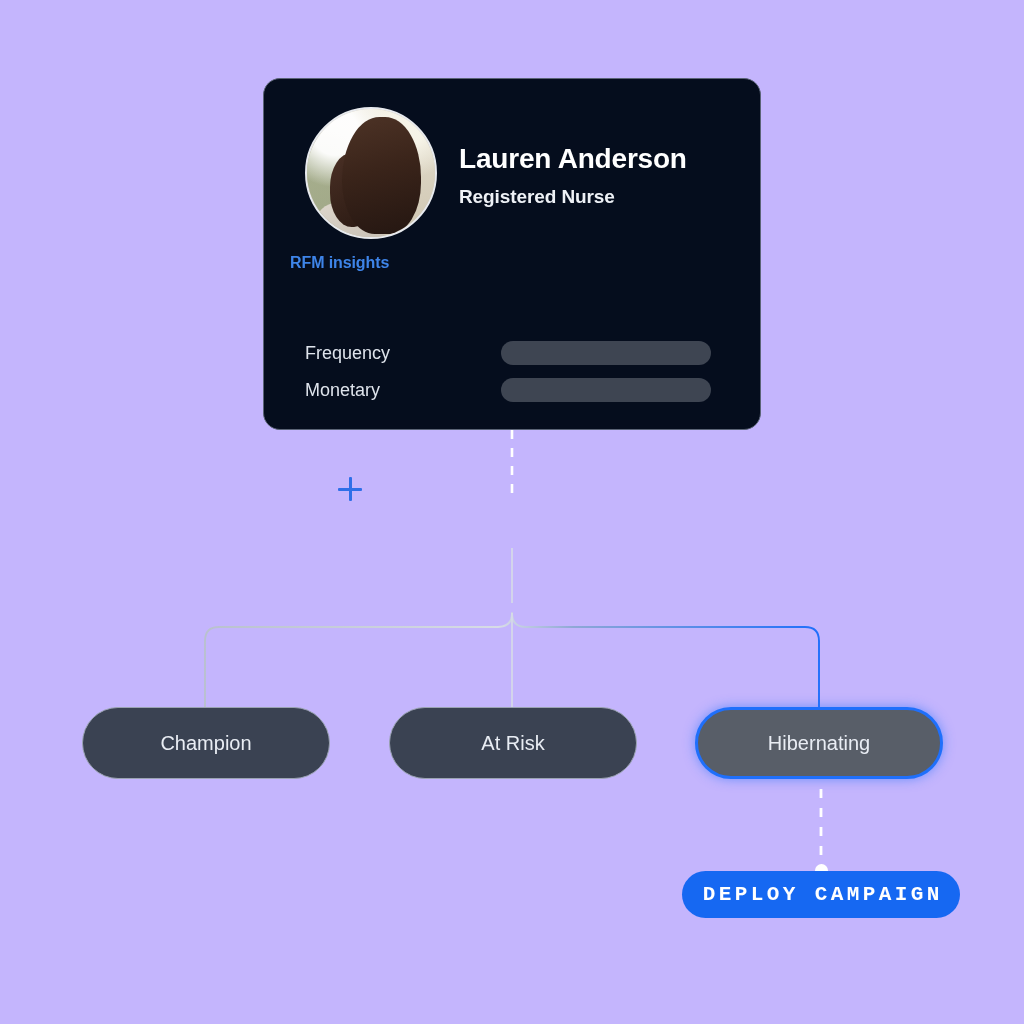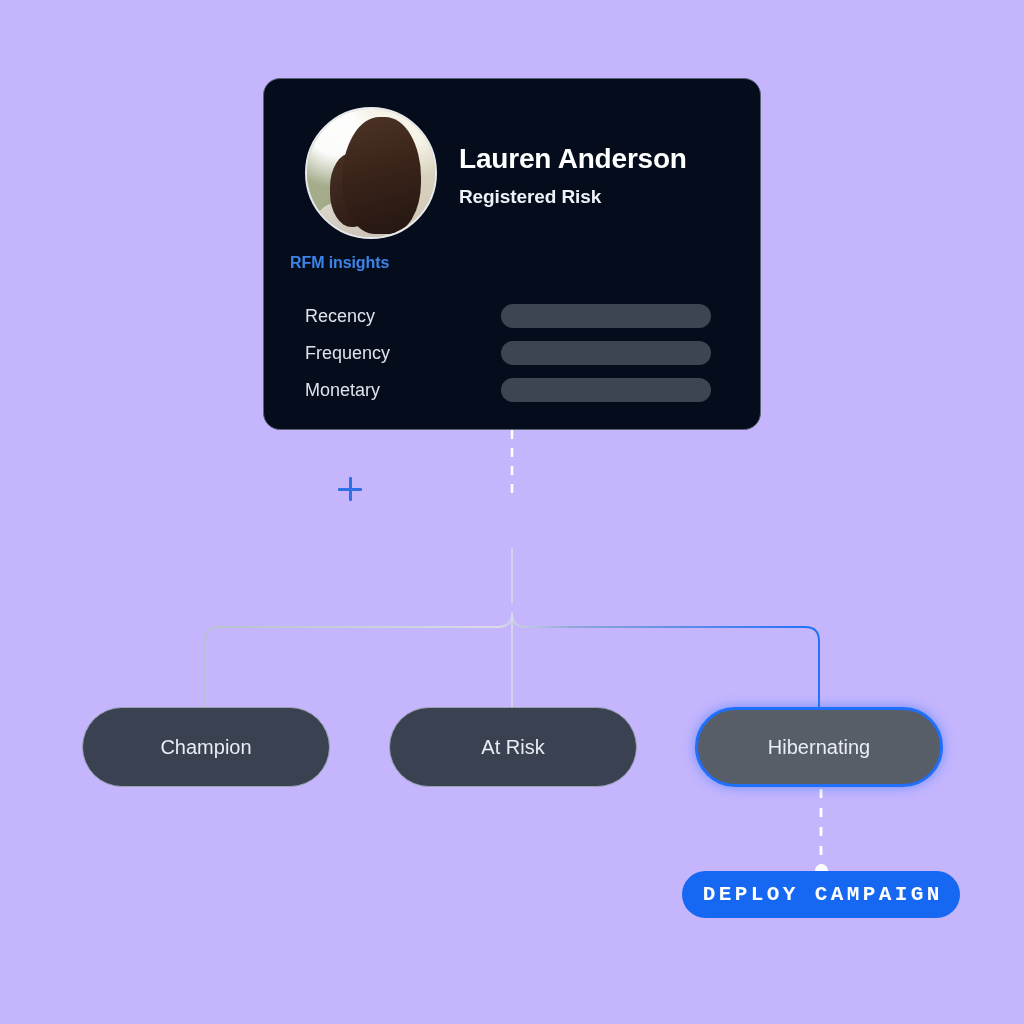--- a/index.html
+++ b/index.html
@@ -220,21 +220,21 @@
     border-radius: 50%;
     background: #ffffff;
   }
 
   
   .segment-node {
     position: absolute;
     display: flex;
     align-items: center;
     justify-content: center;
-    height: 80px;
+    height: 72px;
     border-radius: 40px;
     font-size: 20px;
     font-weight: 400;
     color: #e9edf4;
     box-sizing: border-box;
     white-space: nowrap;
   }
   #node-champion {
     left: 82px;
     top: 707px;
@@ -290,28 +290,24 @@
     <div id="avatar">
       <div class="ph-sky"></div>
       <div class="ph-body"></div>
       <div class="ph-hair2"></div>
       <div class="ph-face"></div>
       <div class="ph-glasses"></div>
       <div class="ph-hair"></div>
     </div>
 
     <div id="profile-name">Lauren Anderson</div>
-    <div id="profile-role">Registered Risk</div>
+    <div id="profile-role">Registered Nurse</div>
 
     <div id="rfm-title">RFM insights</div>
 
-    <div class="rfm-row" id="rfm-row-0">
-      <span class="rfm-label">Recency</span>
-      <span class="rfm-bar"></span>
-    </div>
     <div class="rfm-row" id="rfm-row-2">
       <span class="rfm-label">Monetary</span>
       <span class="rfm-bar"></span>
     </div>
     <div class="rfm-row" id="rfm-row-1">
       <span class="rfm-label">Frequency</span>
       <span class="rfm-bar"></span>
     </div>
   </div>
 

